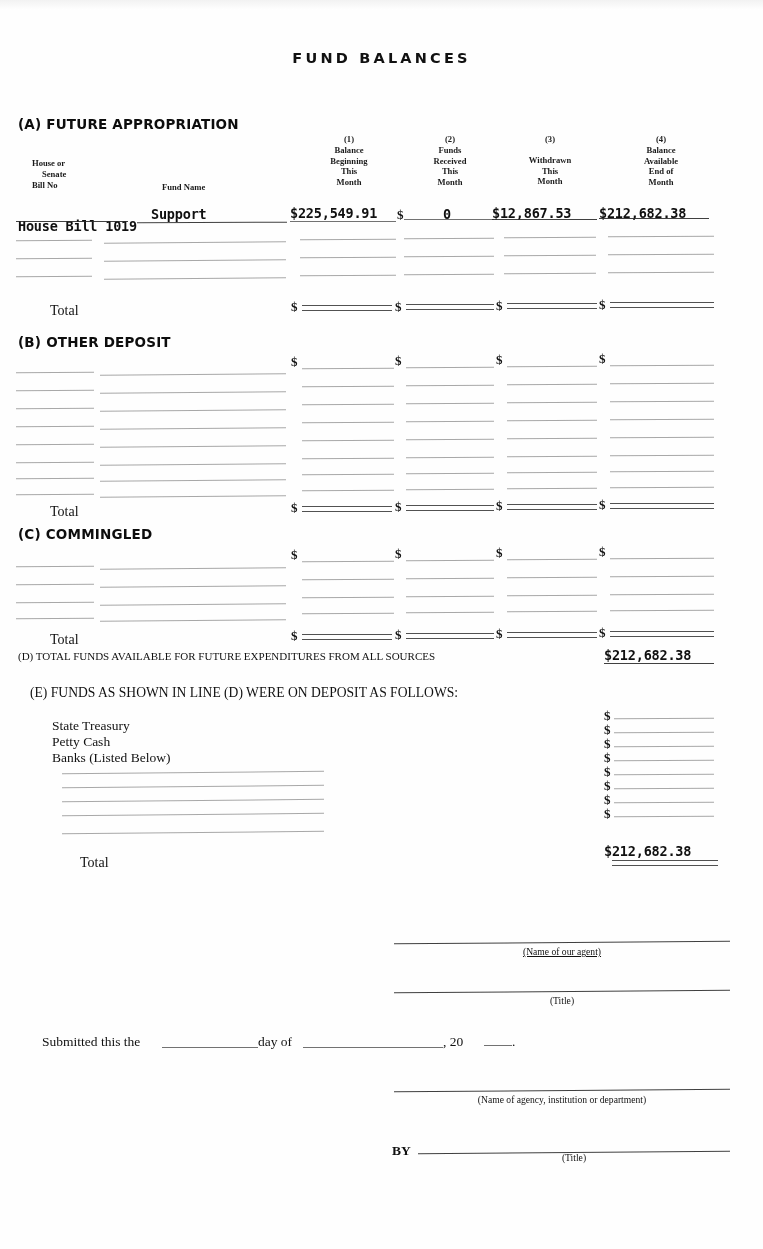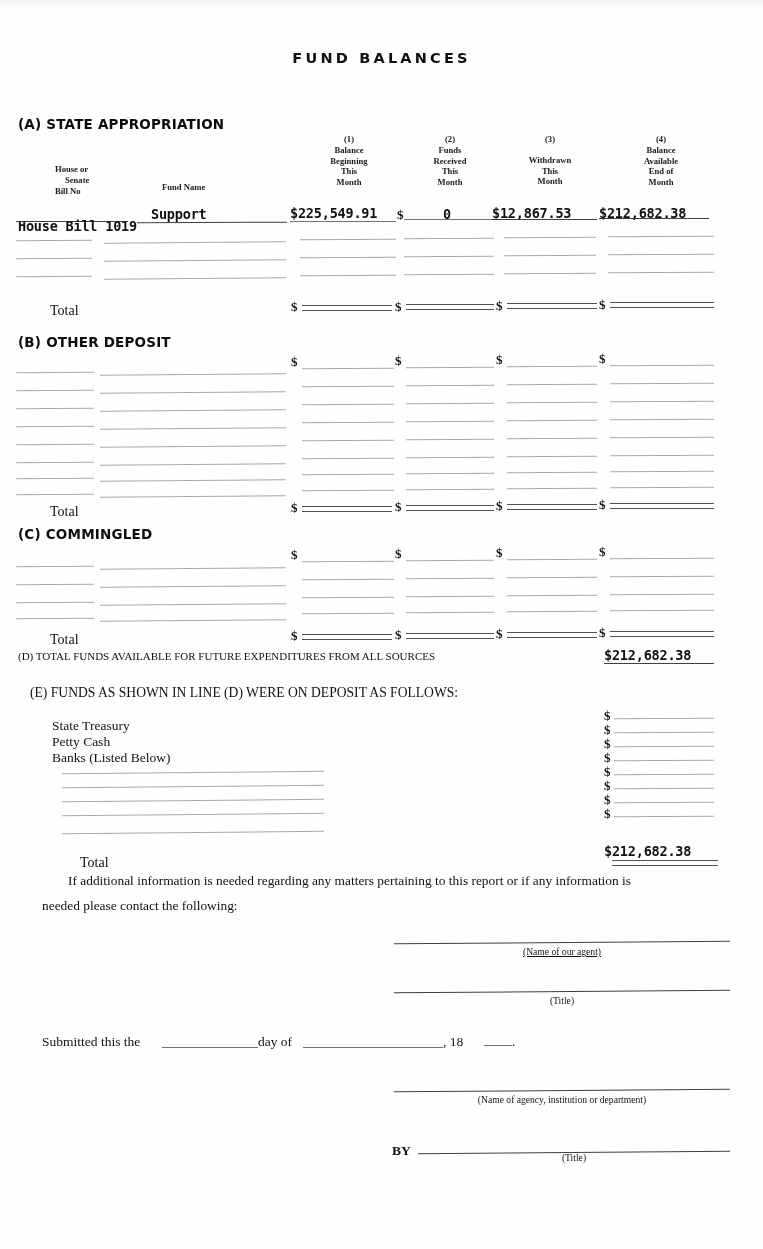--- a/index.html
+++ b/index.html
@@ -142,23 +142,23 @@
   }
 </style>
 </head>
 <body>
 
 <div id="page">
   <div class="sheet">
 
     <div class="doc-title">FUND BALANCES</div>
 
-    <div class="sec-head" style="left:18px; top:116px;">(A) STATE APPROPRIATION</div>
-
-    <div class="rowhead" style="left:32px; top:164px; width:120px;margin-left:23px;">
+    <div class="sec-head" style="left:18px; top:116px;">(A) FUTURE APPROPRIATION</div>
+
+    <div class="rowhead" style="left:32px; top:158px; width:120px;">
       <span>House or</span><br>
       <span style="margin-left:10px;">Senate</span><br>
       <span>Bill No</span>
     </div>
 
     <div class="rowhead" style="left:162px; top:182px;">Fund Name</div>
 
     <div class="colhead" style="left:300px; top:134px; width:98px;">
       <span class="num">(1)</span>
       <span>Balance</span><br>
@@ -399,36 +399,32 @@
       <div class="dol" style="left:604px; top:793px;">$</div>
       <div class="ln soft" style="left:614px; top:802px; width:100px; transform:rotate(-0.3deg);"></div>
       <div class="dol" style="left:604px; top:807px;">$</div>
       <div class="ln soft" style="left:614px; top:816px; width:100px; transform:rotate(-0.3deg);"></div>
     </div>
 
     <div class="txt total" style="left:80px; top:855px;">Total</div>
     <div class="typed" style="left:604px; top:843px;">$212,682.38</div>
     <div class="dbl" style="left:612px; top:860px; width:106px;"></div>
 
-    <div class="para" style="left:42px; top:868px; width:690px;">
-      <span class="ind"></span><span>If additional information is needed regarding any matters pertaining to this report or if any information is</span><br>
-      <span>needed please contact the following:</span>
-    </div>
 
     <div class="ln dark" style="left:394px; top:942px; width:336px; transform:rotate(-0.45deg);"></div>
     <div class="txt caption" style="left:394px; top:946px; width:336px;text-decoration:underline;">(Name of our agent)</div>
 
     <div class="ln dark" style="left:394px; top:991px; width:336px; transform:rotate(-0.45deg);"></div>
     <div class="txt caption" style="left:394px; top:995px; width:336px;">(Title)</div>
 
     <div class="txt" style="left:42px; top:1034px;">Submitted this the</div>
     <div class="ln" style="left:162px; top:1047px; width:96px;"></div>
     <div class="txt" style="left:258px; top:1034px;">day of</div>
     <div class="ln" style="left:303px; top:1047px; width:140px;"></div>
-    <div class="txt" style="left:443px; top:1034px;">, 18</div>
+    <div class="txt" style="left:443px; top:1034px;">, 20</div>
     <div class="ln" style="left:484px; top:1045px; width:28px;"></div>
     <div class="txt" style="left:512px; top:1034px;">.</div>
 
     <div class="ln dark" style="left:394px; top:1090px; width:336px; transform:rotate(-0.45deg);"></div>
     <div class="txt caption" style="left:394px; top:1094px; width:336px;">(Name of agency, institution or department)</div>
 
     <div class="txt" style="left:392px; top:1143px; font-weight:bold;">BY</div>
     <div class="ln dark" style="left:418px; top:1152px; width:312px; transform:rotate(-0.45deg);"></div>
     <div class="txt caption" style="left:418px; top:1152px; width:312px;">(Title)</div>
 

